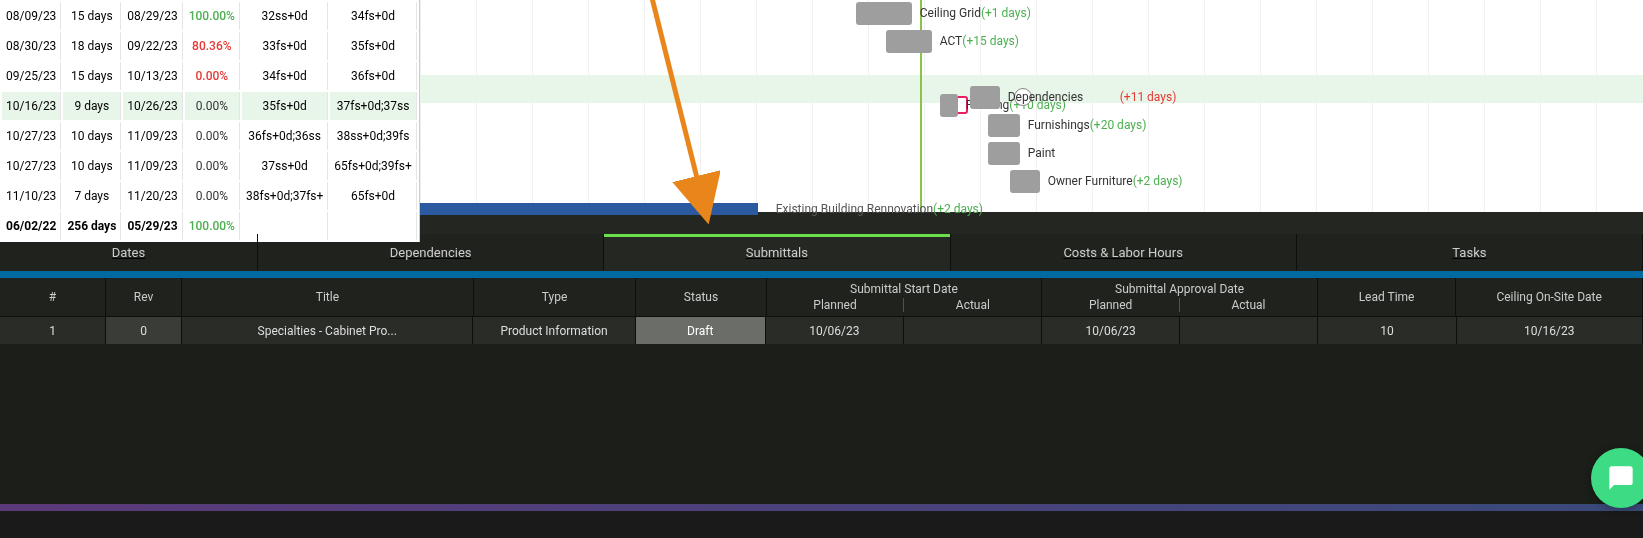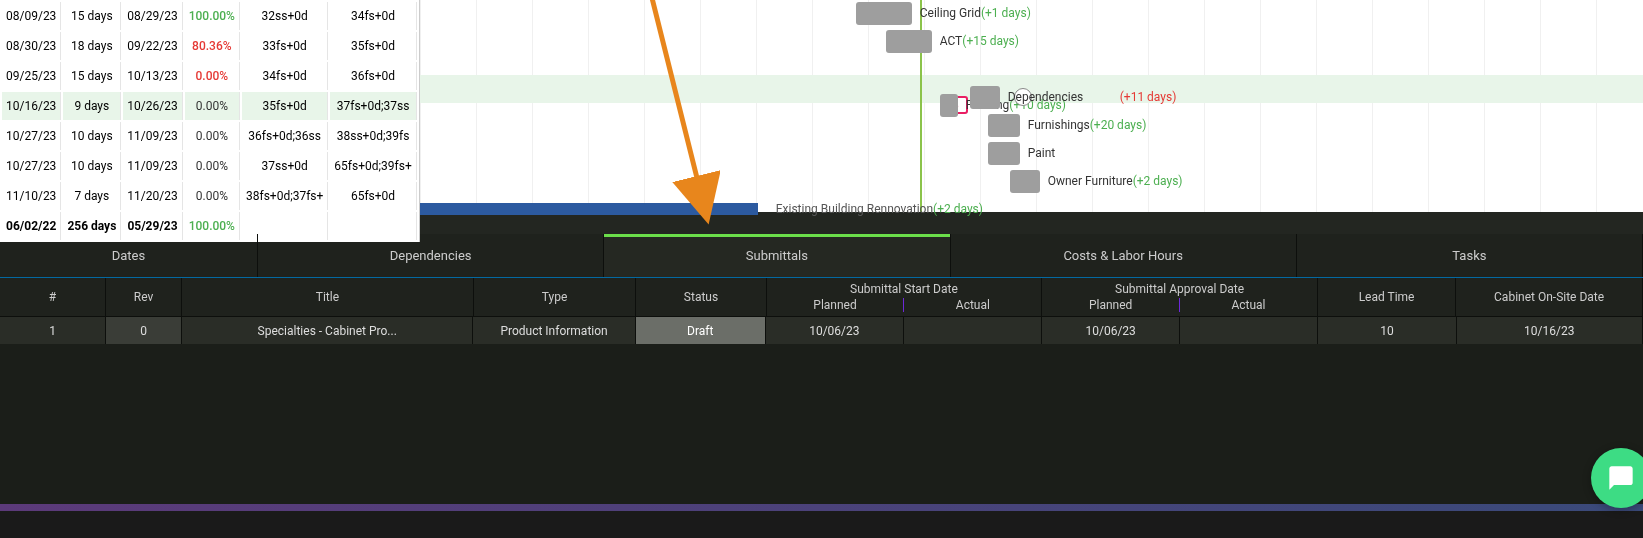--- a/index.html
+++ b/index.html
@@ -35,21 +35,21 @@
 
   .summary-bar { position:absolute; height:12px; background:#2c5aa0; }
 
   
   .annot-arrow { position:absolute; pointer-events:none; }
 
   
   .dark-strip { background:#232621; height:22px; width:100%; }
 
   
-  .tabs { display:flex; background:#1f221d; height:44px; border-bottom:1px solid #0369a1; }
+  .tabs { display:flex; background:#1f221d; height:44px; border-bottom:7px solid #0369a1;text-decoration:underline; }
   .tab { flex:1; display:flex; align-items:center; justify-content:center; font-size:13px; color:#ccc; border-right:1px solid #0d0f0c; cursor:pointer; position:relative; }
   .tab.active { background:#252822; }
   .tab.active::before { content:''; position:absolute; top:0; left:0; right:0; height:3px; background:#6bde4a; }
   .tabs-narrow .tab:first-child { flex:0 0 258px; }
 
   
   .sub-table { width:100%; }
   .sub-head { display:flex; background:#1f221d; color:#ccc; font-size:12px; }
   .sub-head .col { flex:1; display:flex; flex-direction:column; align-items:center; justify-content:center; border-right:1px solid #0d0f0c; padding:4px 0; }
   .sub-head .col.split .split-top { padding-bottom:2px; }
@@ -246,21 +246,21 @@
       <div class="split-top">Submittal Approval Date</div>
       <div class="split-sub">
           <span>Planned</span>
           <span>Actual</span>
         </div>
     </div>
     <div class="col" style="flex:0.85">
         <span>Lead Time</span>
       </div>
     <div class="col" style="flex:1.15">
-        <span>Cabinet On-Site Date</span>
+        <span>Ceiling On-Site Date</span>
       </div>
   </div>
 
   <div class="sub-row">
     <div class="cell cell-num">
         <span>1</span>
       </div>
     <div class="cell cell-rev rev">
         <span>0</span>
       </div>

